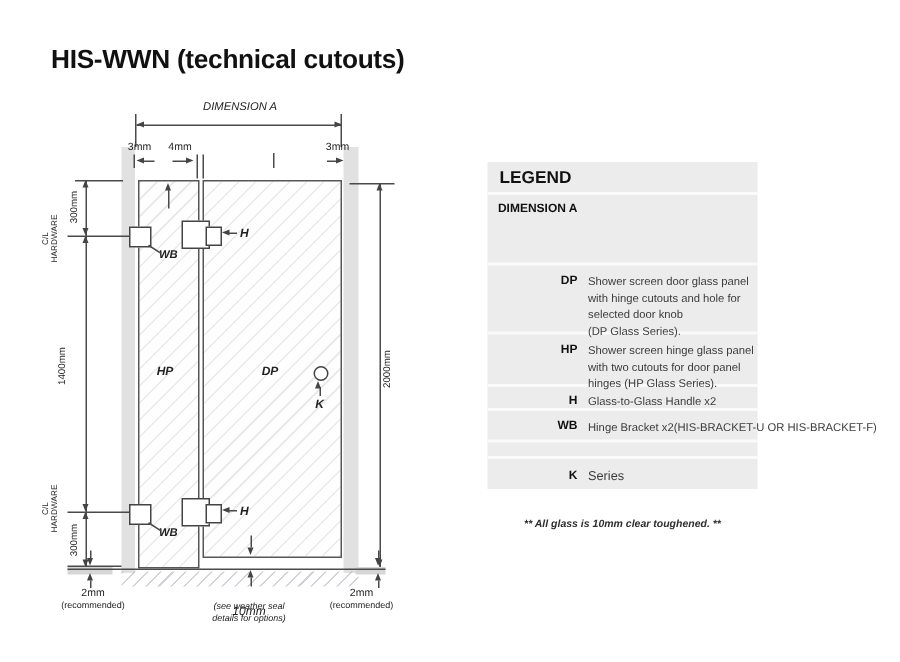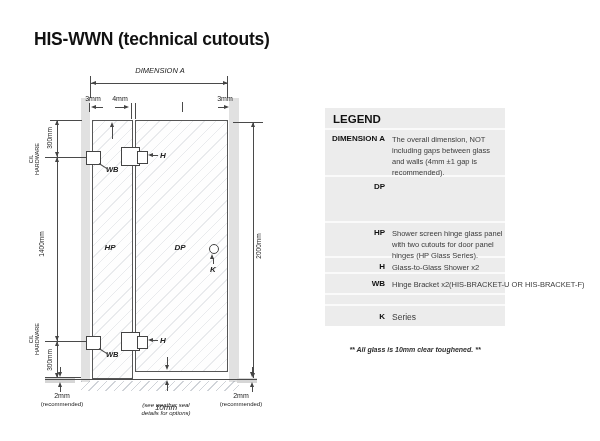--- a/index.html
+++ b/index.html
@@ -152,37 +152,37 @@
   <div class="lbl ital" style="left:132px;top:402px;width:68px;font-size:6px">(see weather seal</div>
   <div class="lbl ital" style="left:132px;top:410px;width:68px;font-size:6px">details for options)</div>
   <div class="lbl" style="left:223px;top:392px;width:36px">2mm</div>
   <div class="lbl" style="left:215px;top:401px;width:52px;font-size:6px">(recommended)</div>
 </div>
 
 <div class="legend">
   <div class="lg-head">LEGEND</div>
   <div class="lg-row" style="height:47px;padding-top:4px">
     <div class="lg-key">DIMENSION A</div>
-    <div class="lg-desc">The overall dimension, NOT
-including gaps between glass
-and walls (4mm ±1 gap is
-recommended).</div>
   </div>
   <div class="lg-row" style="height:46px;padding-top:5px">
     <div class="lg-key">DP</div>
+    <div class="lg-desc">Shower screen door glass panel
+with hinge cutouts and hole for
+selected door knob
+(DP Glass Series).</div>
   </div>
   <div class="lg-row" style="height:35px;padding-top:5px">
     <div class="lg-key">HP</div>
     <div class="lg-desc">Shower screen hinge glass panel
 with two cutouts for door panel
 hinges (HP Glass Series).</div>
   </div>
   <div class="lg-row" style="height:16px;padding-top:4px">
     <div class="lg-key">H</div>
-    <div class="lg-desc">Glass-to-Glass Shower x2</div>
+    <div class="lg-desc">Glass-to-Glass Handle x2</div>
   </div>
   <div class="lg-row" style="height:21px;padding-top:5px">
     <div class="lg-key">WB</div>
     <div class="lg-desc" style="white-space:nowrap">Hinge Bracket x2(HIS-BRACKET-U OR HIS-BRACKET-F)</div>
   </div>
   <div class="lg-row" style="height:11px"></div>
   <div class="lg-row" style="height:22px;padding-top:6px">
     <div class="lg-key">K</div>
     <div class="lg-desc" style="font-size:8.5px">Series</div>
   </div>

